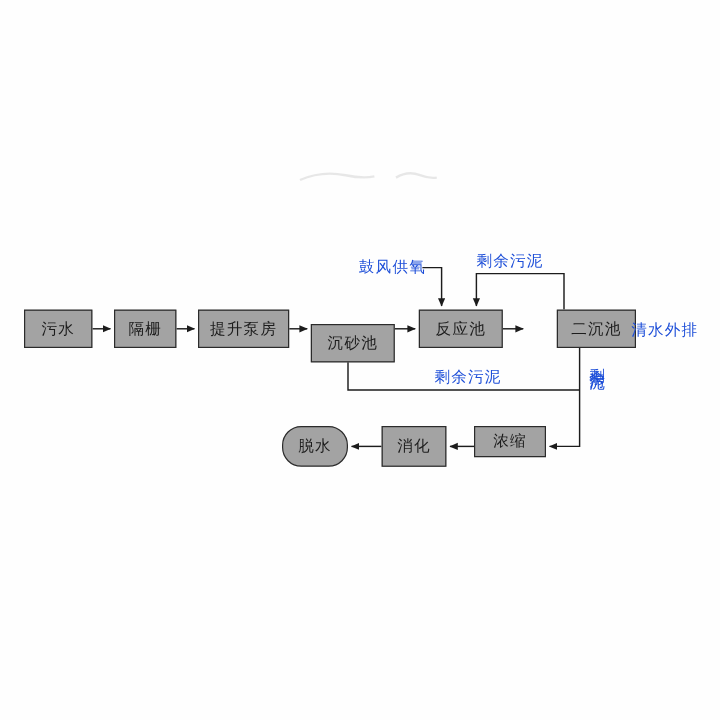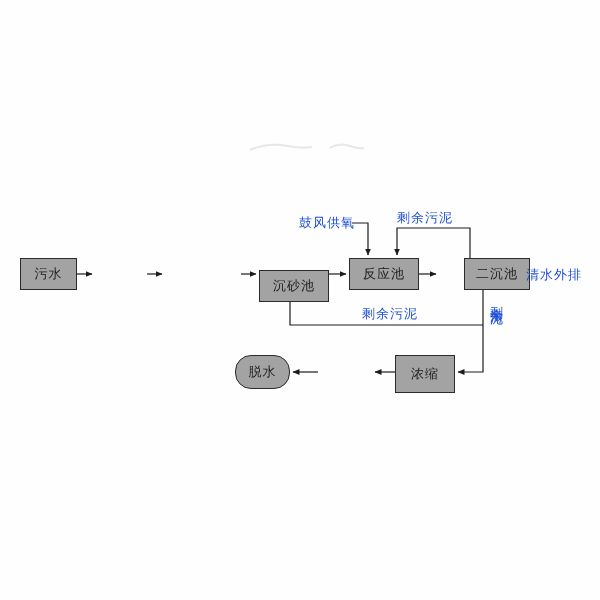--- a/index.html
+++ b/index.html
@@ -84,32 +84,41 @@
       <path d="M483,290 V372 H458" marker-end="url(#arw)"></path>
 
       <path d="M395,372 H375" marker-end="url(#arw)"></path>
       <path d="M318,372 H293" marker-end="url(#arw)"></path>
     </g>
   </svg>
 
   <div class="node" style="left:20px;  top:258px; width:57px; height:32px;">
     <span>污水</span>
   </div>
+  <div class="node" style="left:95px;  top:258px; width:52px; height:32px;">
+    <span>隔栅</span>
+  </div>
+  <div class="node" style="left:165px; top:258px; width:76px; height:32px;">
+    <span>提升泵房</span>
+  </div>
   <div class="node" style="left:259px; top:270px; width:70px; height:32px;">
     <span>沉砂池</span>
   </div>
   <div class="node" style="left:349px; top:258px; width:70px; height:32px;">
     <span>反应池</span>
   </div>
   <div class="node" style="left:464px; top:258px; width:66px; height:32px;">
     <span>二沉池</span>
   </div>
 
-  <div class="node" style="left:395px; top:355px; width:60px; height:38px;">
+  <div class="node" style="left:395px; top:355px; width:60px; height:26px;">
     <span>浓缩</span>
+  </div>
+  <div class="node" style="left:318px; top:355px; width:54px; height:34px;">
+    <span>消化</span>
   </div>
   <div class="node" style="left:235px; top:355px; width:55px; height:34px;border-radius:16px;">
     <span>脱水</span>
   </div>
 
   <div class="lbl" style="left:299px; top:214px;">鼓风供氧</div>
   <div class="lbl" style="left:397px; top:209px;">剩余污泥</div>
   <div class="lbl" style="left:362px; top:305px;">剩余污泥</div>
   <div class="lbl vertical" style="left:487px; top:296px;">剩余污泥</div>
   <div class="lbl" style="left:526px; top:266px;">清水外排</div>

